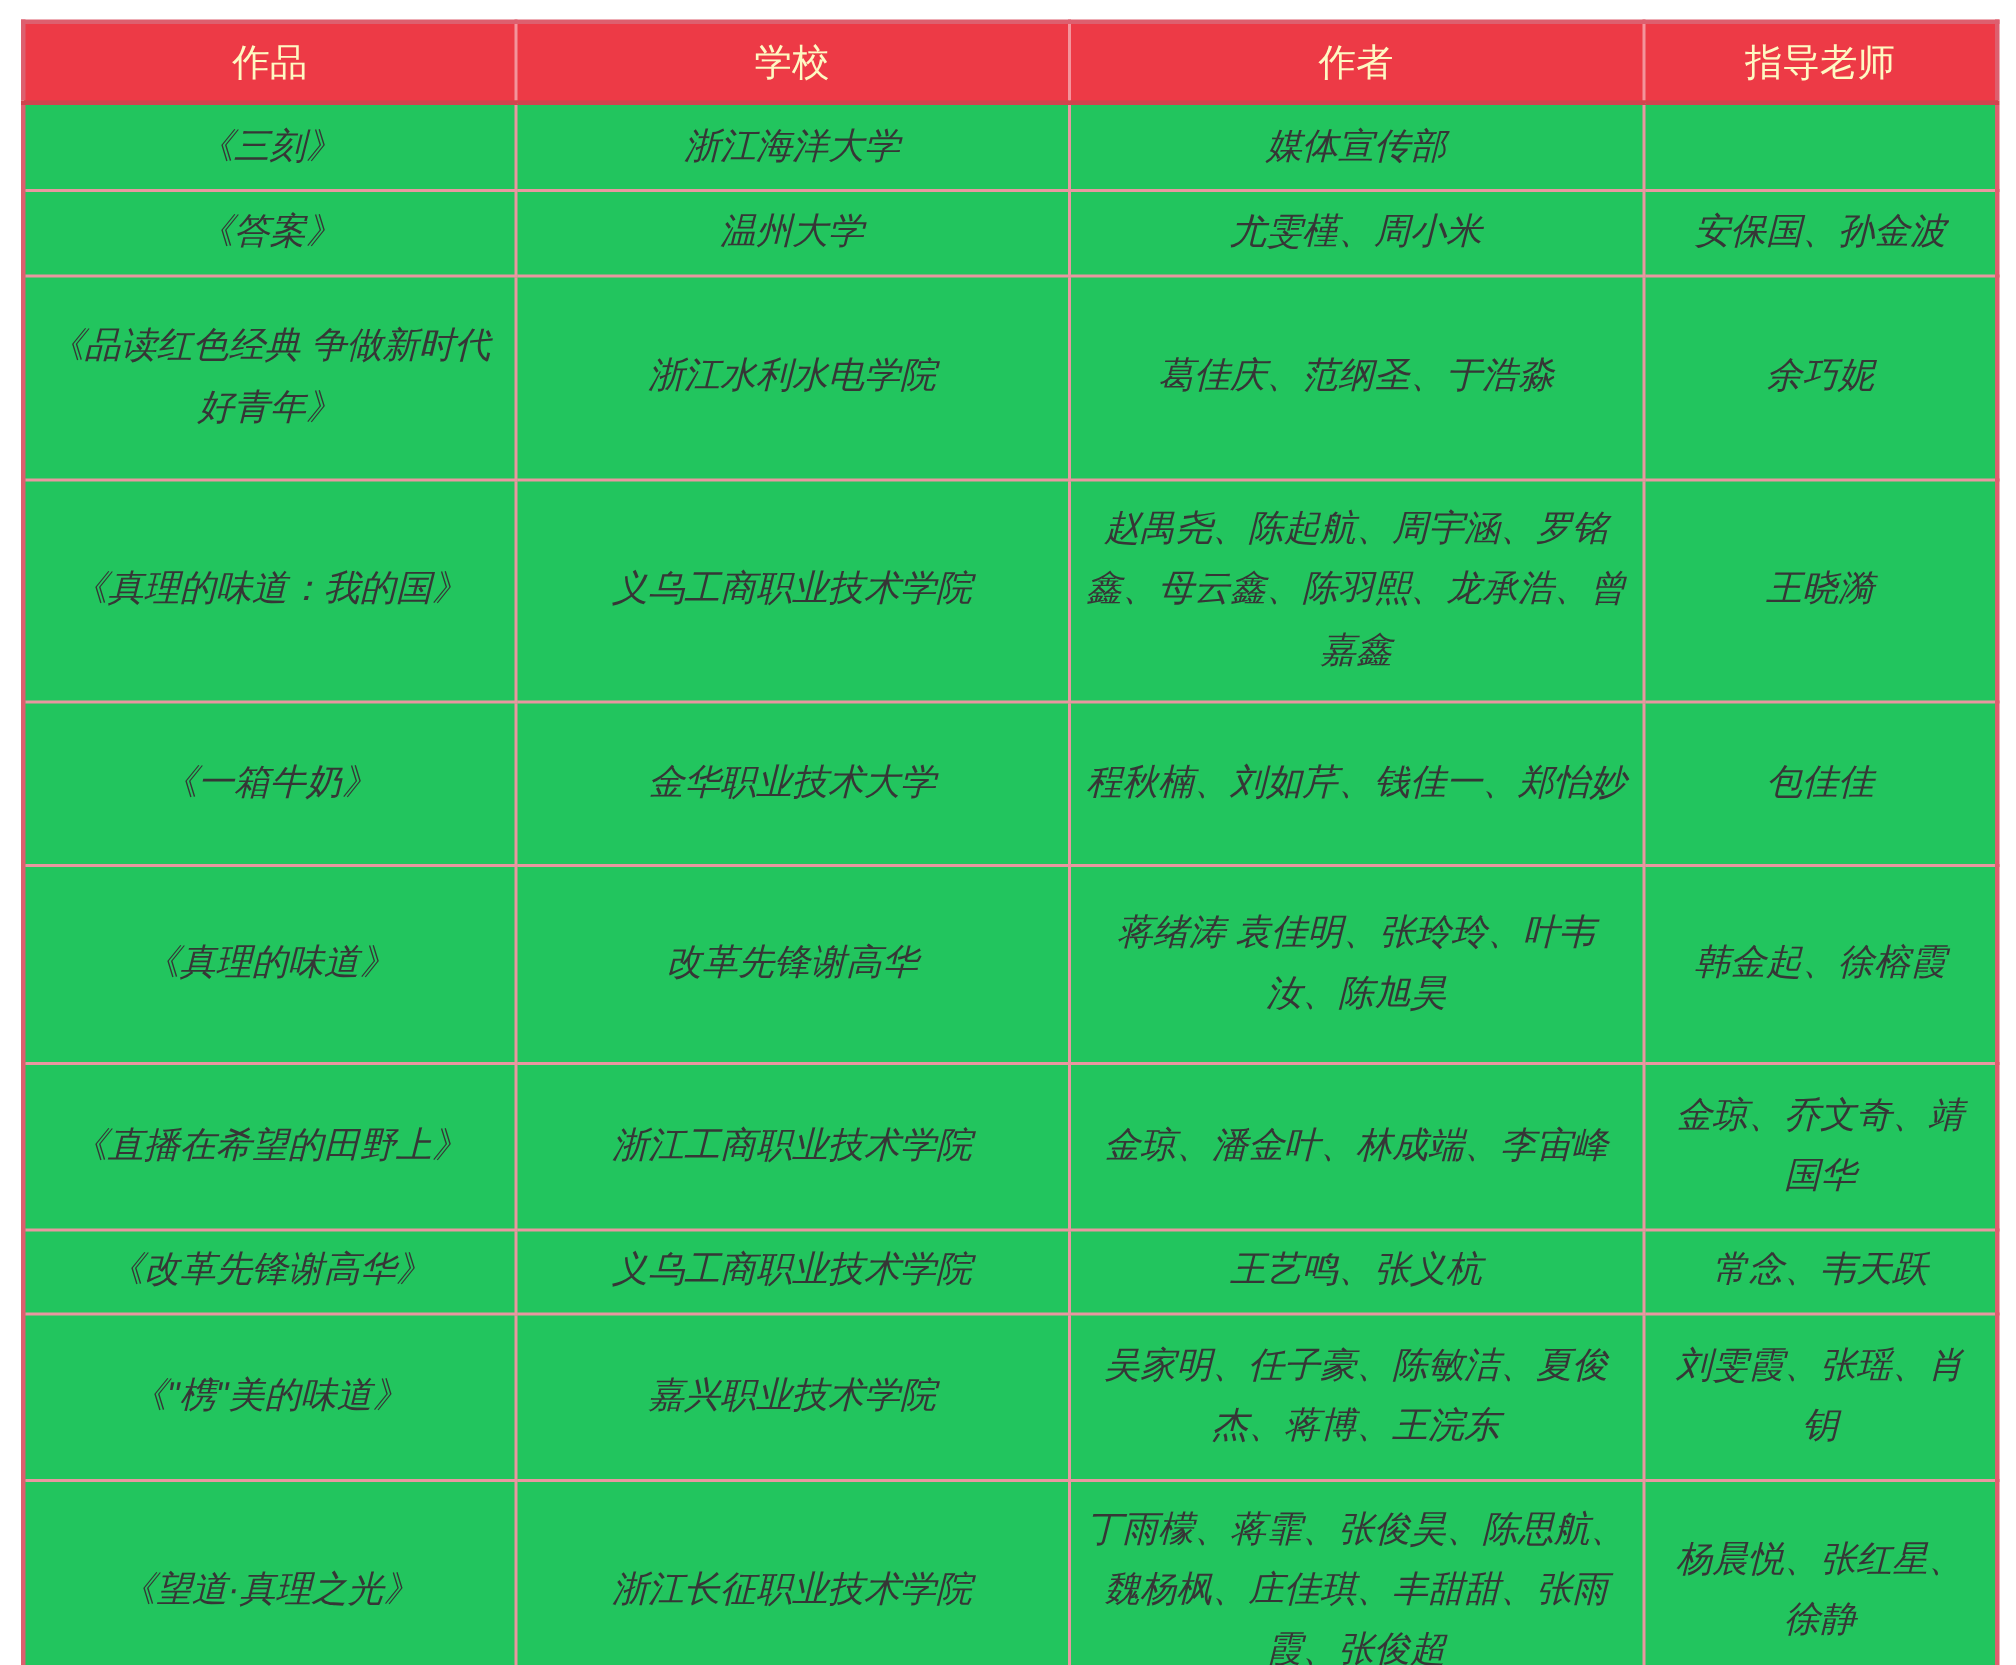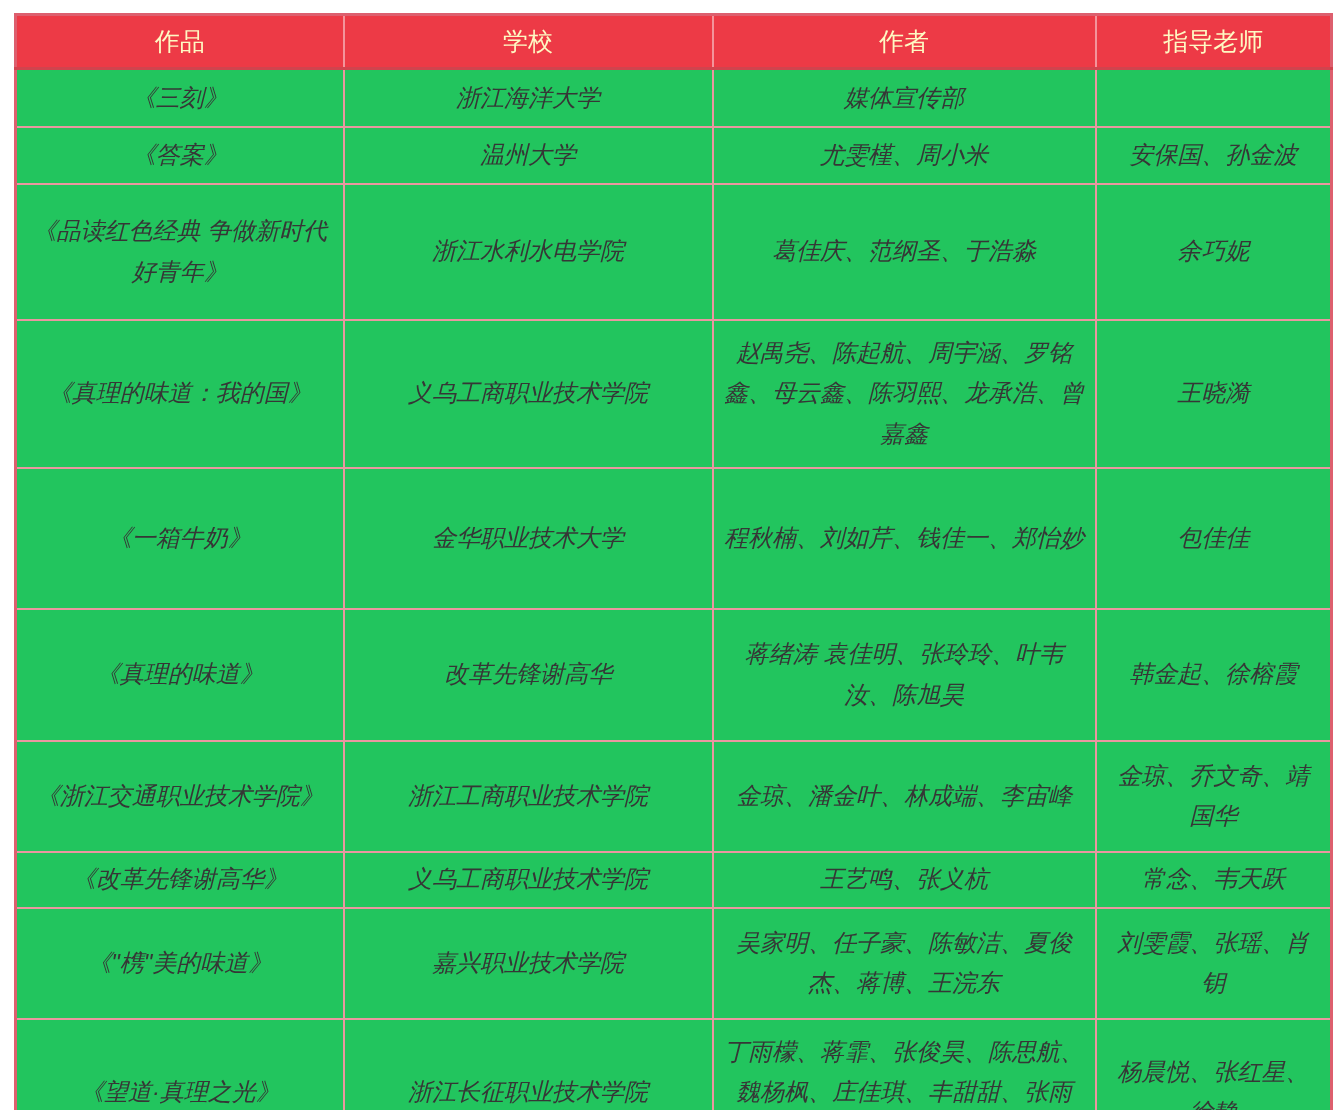--- a/index.html
+++ b/index.html
@@ -47,21 +47,21 @@
     line-height: 1.68;
     color: #363636;
     background: #22c55e;
     font-style: italic;
   }
   thead tr { height: 54px; }
   tbody tr:nth-child(1)  { height: 58px; }
   tbody tr:nth-child(2)  { height: 57px; }
   tbody tr:nth-child(3)  { height: 136px; }
   tbody tr:nth-child(4)  { height: 148px; }
-  tbody tr:nth-child(5)  { height: 141px; }
+  tbody tr:nth-child(5)  { height: 109px; }
   tbody tr:nth-child(6)  { height: 132px; }
   tbody tr:nth-child(7)  { height: 111px; }
   tbody tr:nth-child(8)  { height: 56px; }
   tbody tr:nth-child(9)  { height: 111px; }
   tbody tr:nth-child(10) { height: 148px; }
 </style>
 </head>
 <body>
 
 <div class="page">
@@ -111,21 +111,21 @@
         <td>程秋楠、刘如芹、钱佳一、郑怡妙</td>
         <td>包佳佳</td>
       </tr>
       <tr>
         <td>《真理的味道》</td>
         <td>改革先锋谢高华</td>
         <td>蒋绪涛 袁佳明、张玲玲、叶韦汝、陈旭昊</td>
         <td>韩金起、徐榕霞</td>
       </tr>
       <tr>
-        <td>《浙江交通职业技术学院》</td>
+        <td>《直播在希望的田野上》</td>
         <td>浙江工商职业技术学院</td>
         <td>金琼、潘金叶、林成端、李宙峰</td>
         <td>金琼、乔文奇、靖国华</td>
       </tr>
       <tr>
         <td>《改革先锋谢高华》</td>
         <td>义乌工商职业技术学院</td>
         <td>王艺鸣、张义杭</td>
         <td>常念、韦天跃</td>
       </tr>

